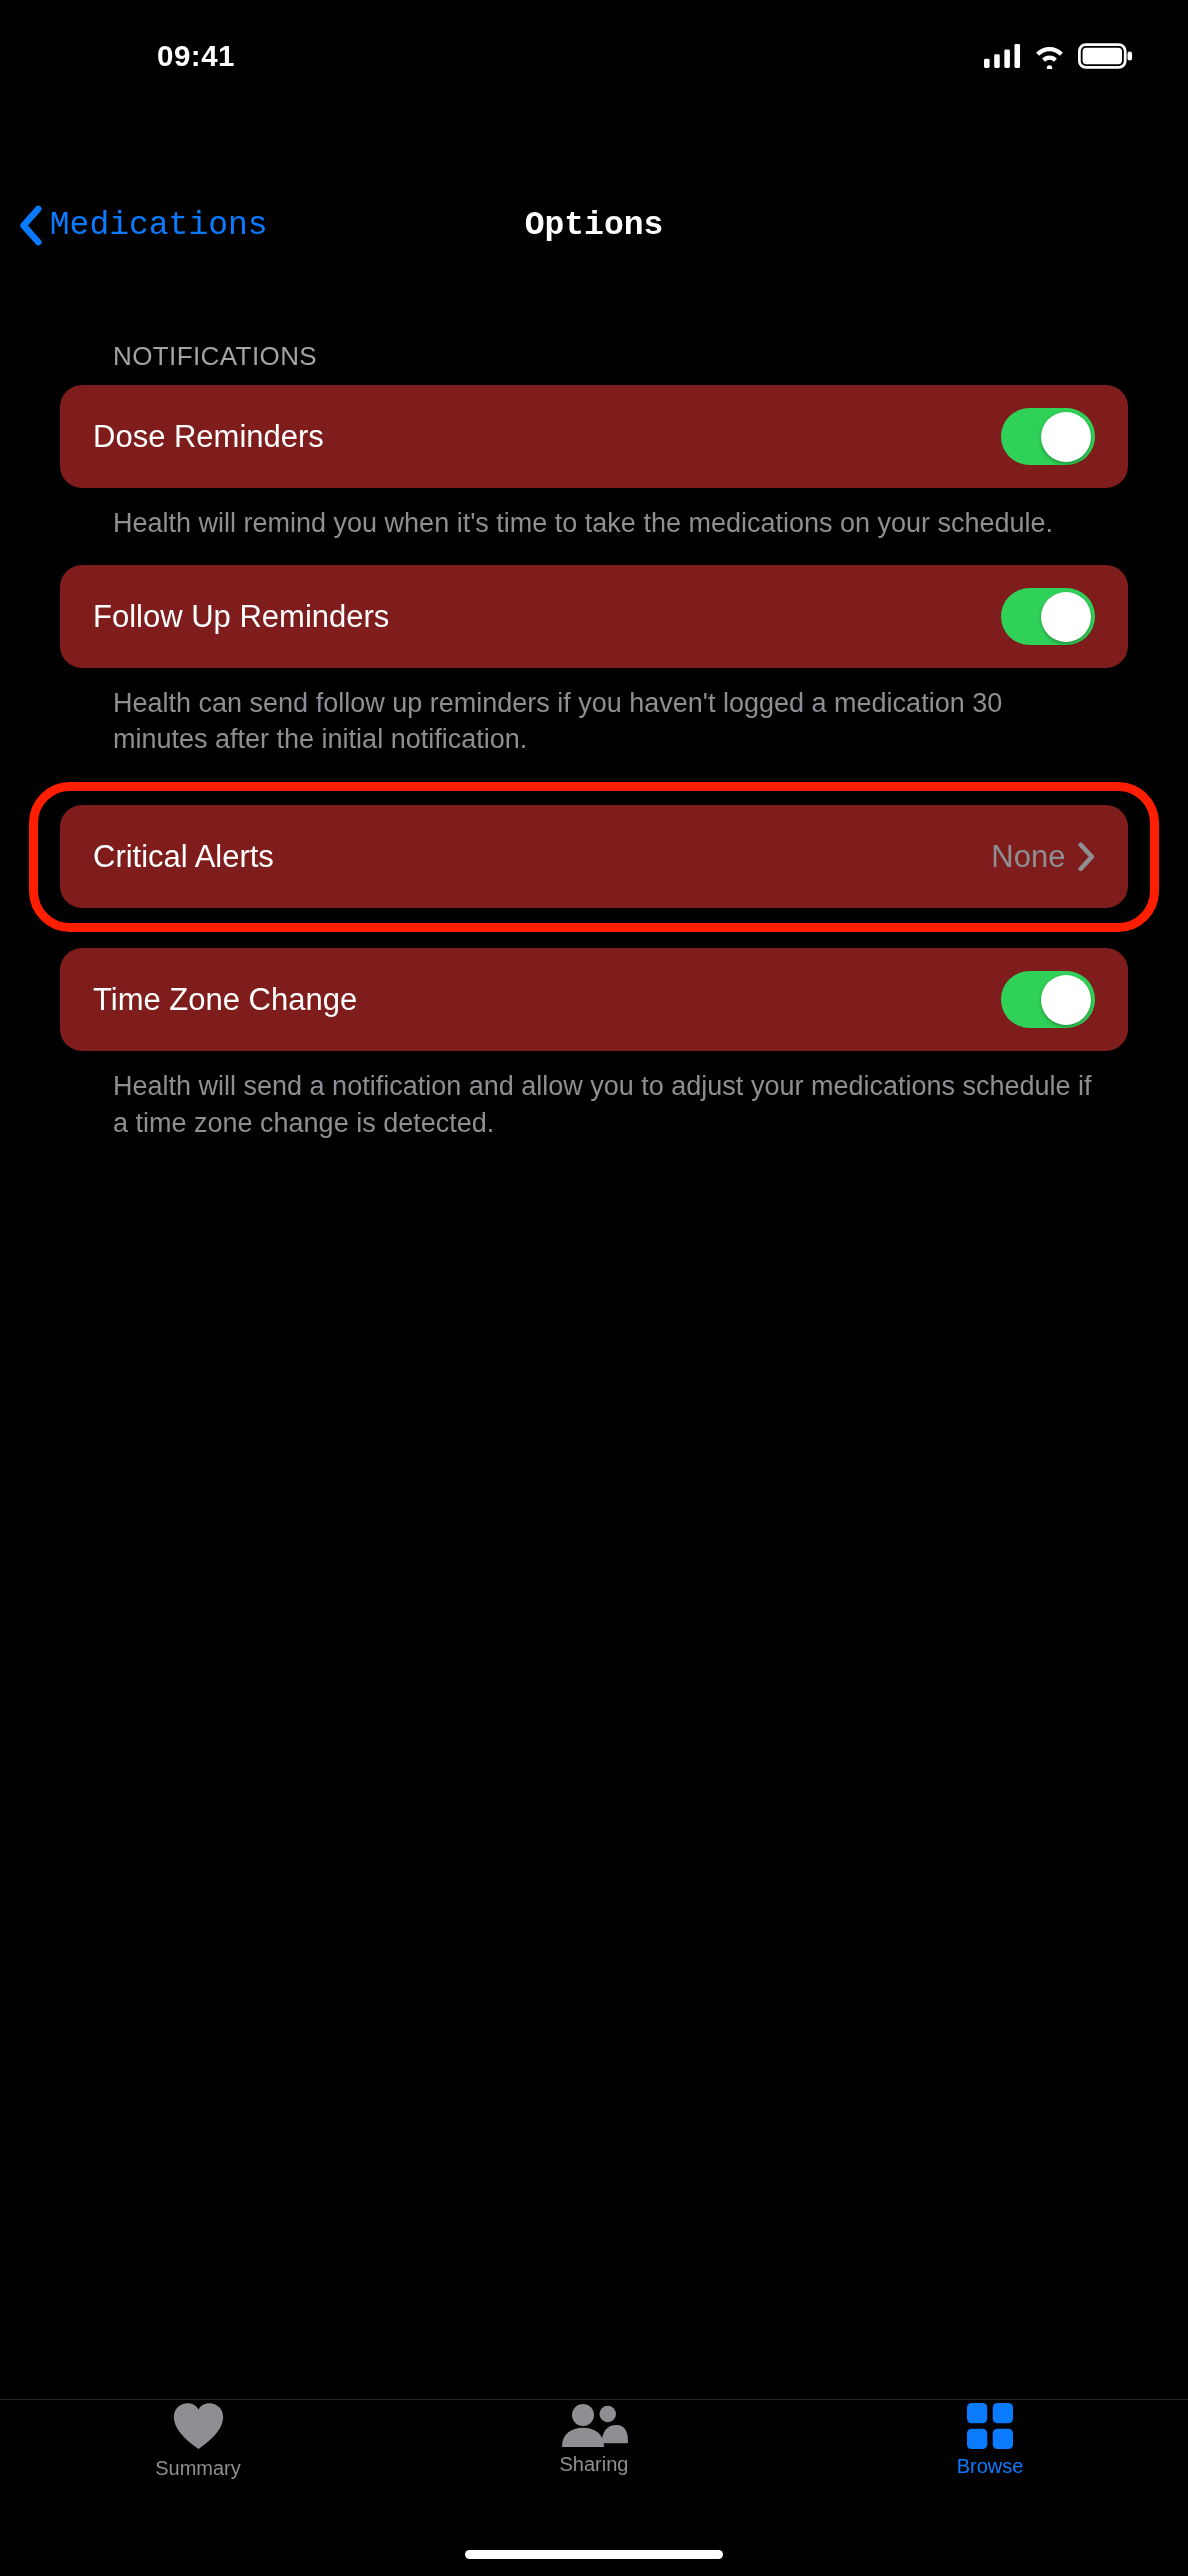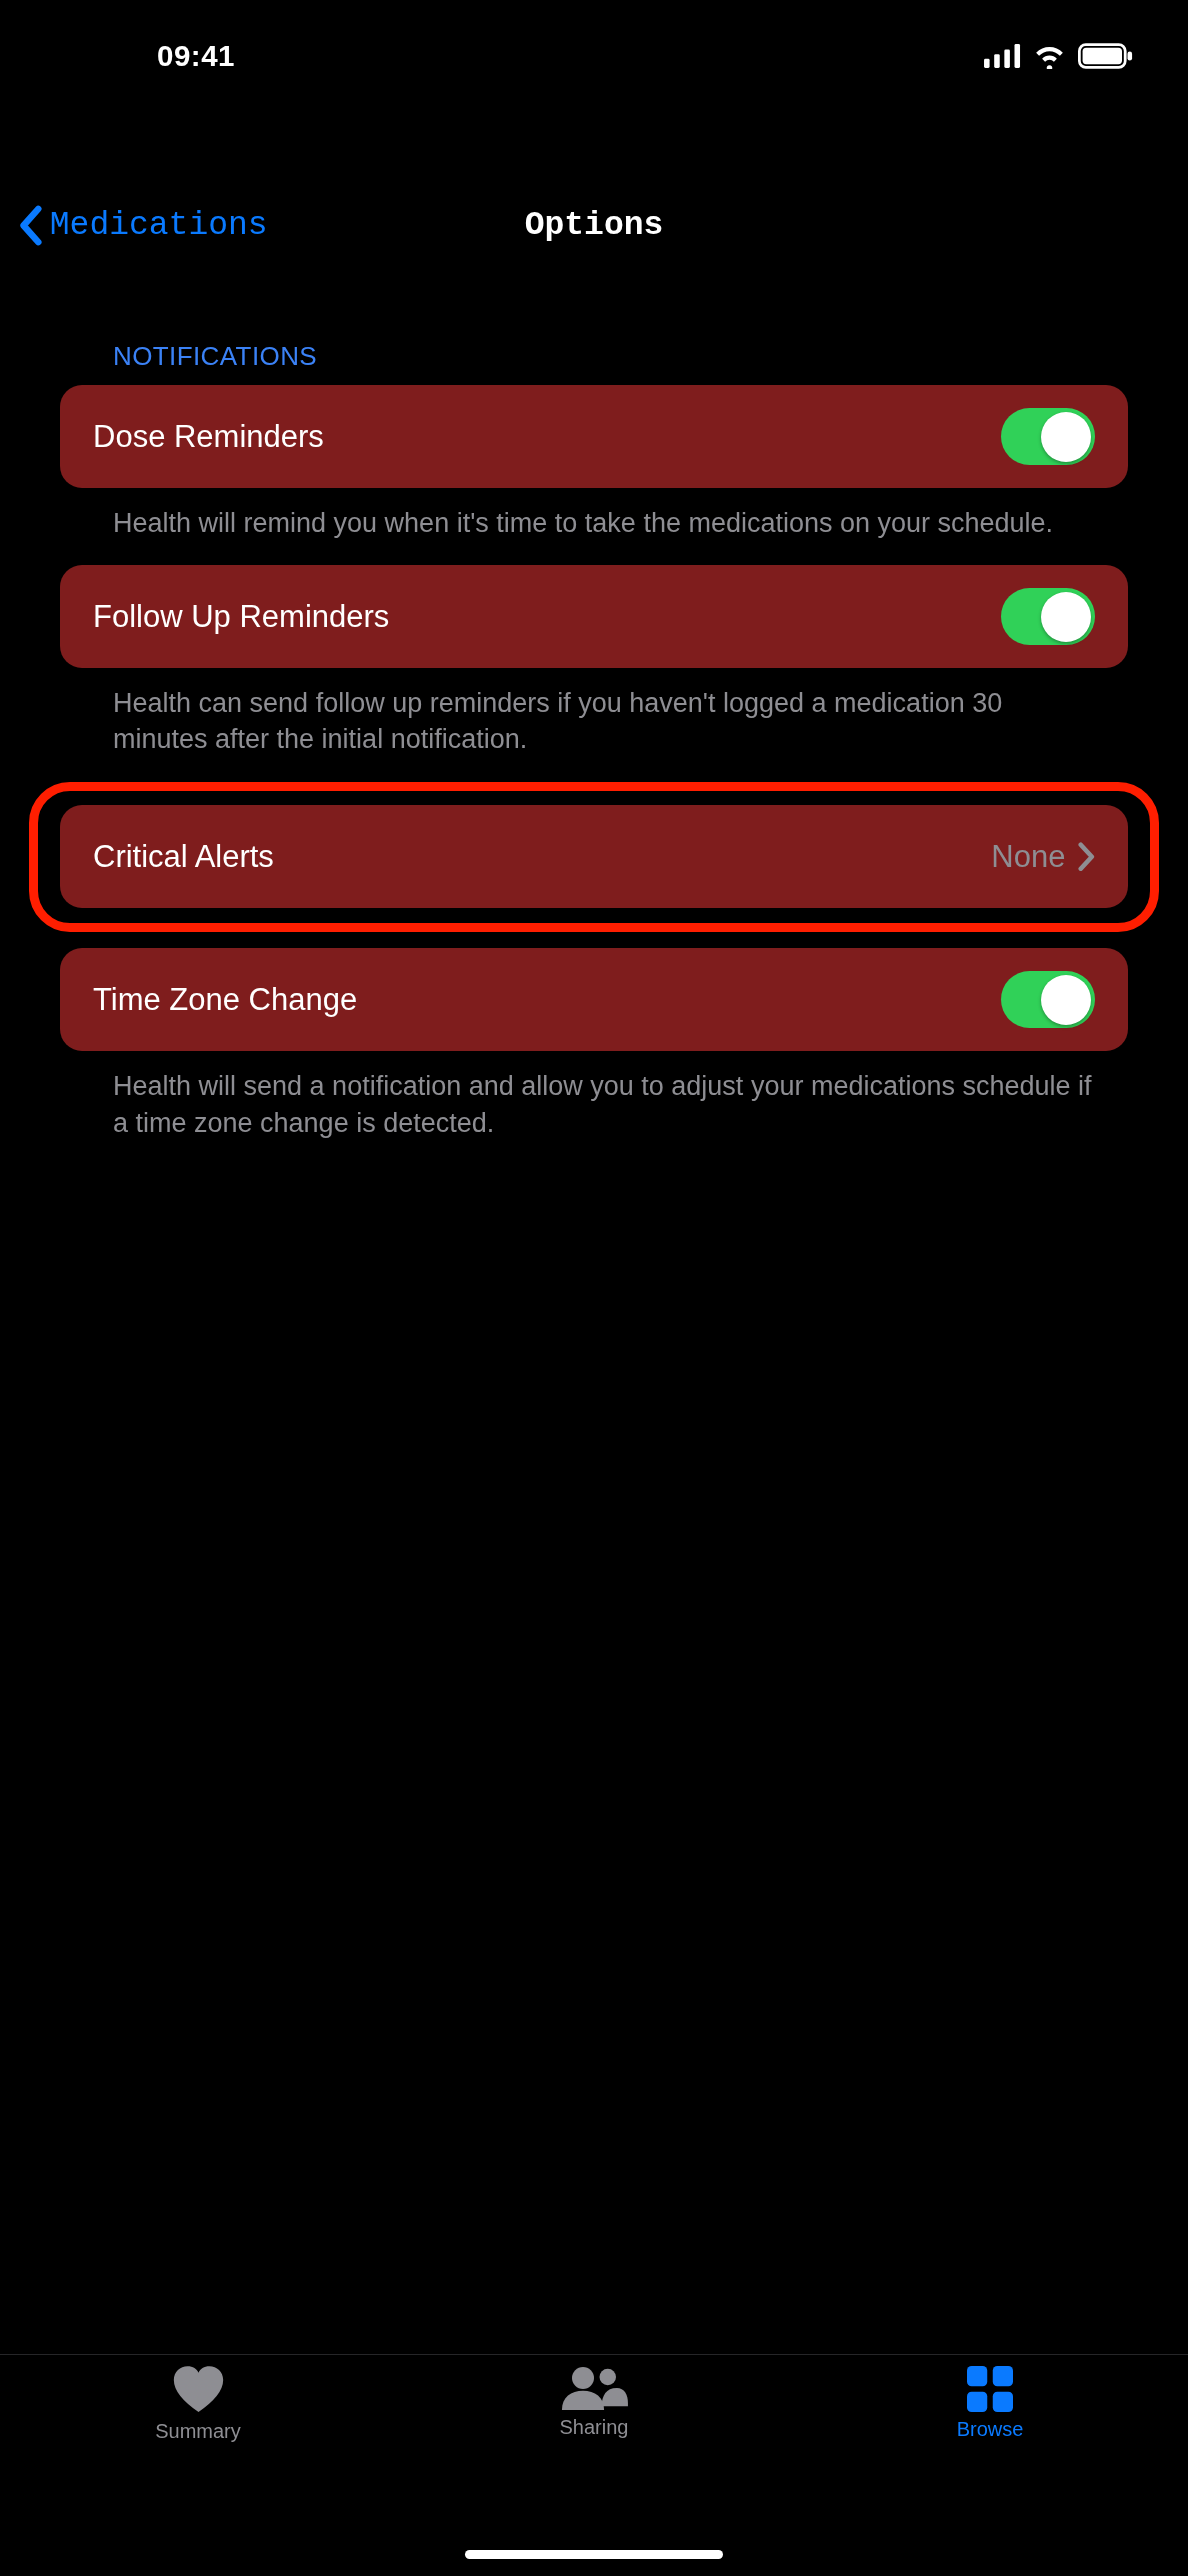--- a/index.html
+++ b/index.html
@@ -71,21 +71,21 @@
 
     
     .content {
       position: absolute;
       top: 313px;
       left: 0;
       right: 0;
       padding: 0 60px;
     }
     .section-header {
-      color: #3b82f6;
+      color: #a3a3a3;
       font-size: 26px;
       letter-spacing: 0.4px;
       margin: 28px 0 13px 53px;
     }
     .cell {
       background: #7f1d1d;
       border-radius: 22px;
       min-height: 103px;
       display: flex;
       align-items: center;
@@ -138,24 +138,24 @@
       box-shadow: 0 1.8px 3.7px rgba(0,0,0,0.3);
     }
     .toggle.on .knob { right: 3.7px; }
 
     
     .tab-bar {
       position: absolute;
       bottom: 0;
       left: 0;
       right: 0;
-      height: 222px;
+      height: 177px;
       border-top: 0.9px solid #262628;
       display: flex;
-      padding-top: 11px;
+      padding-top: 3px;
     }
     .tab {
       flex: 1;
       display: flex;
       flex-direction: column;
       align-items: center;
       gap: 5.5px;
       color: #8e8e93;
     }
     .tab.active { color: #0a7aff; }

